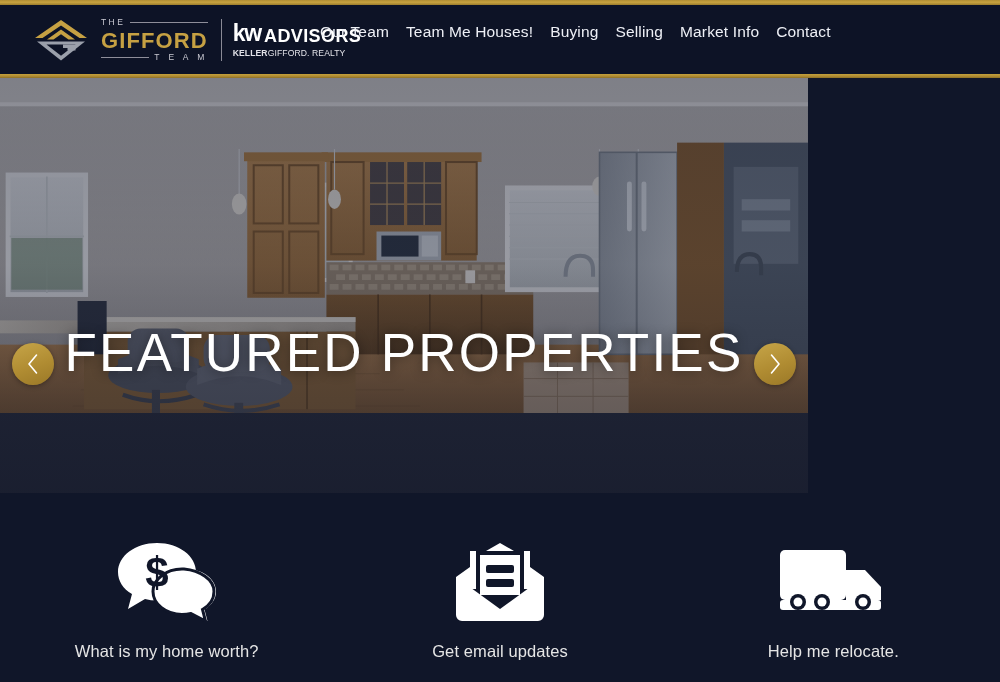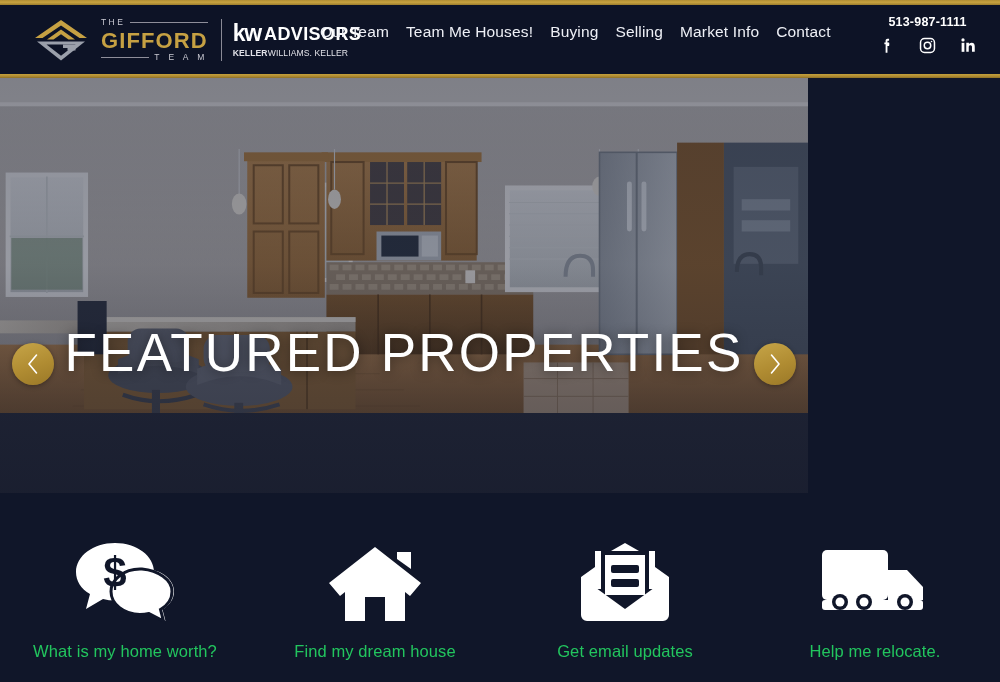--- a/index.html
+++ b/index.html
@@ -53,21 +53,21 @@
   .logo-team-row { display:flex; align-items:center; gap:5px; height:11px; }
   .logo-team-rule { flex:1; height:1px; background:#8e8e9a; min-width:44px; }
   .logo-team {
     font-size:8.5px; letter-spacing:3.4px; color:#c9c9d2;
     line-height:1; font-weight:400;
   }
   .logo-divider {
     width:1px; height:42px; background:#8a8a96; margin:0 11px 0 13px;
   }
   .kw-block { display:flex; flex-direction:column; justify-content:center; height:44px; }
-  .kw-top { display:flex; align-items:center; }
+  .kw-top { display:flex; align-items:flex-end; }
   .kw-mark {
     font-size:23px; font-weight:700; color:#ffffff;
     letter-spacing:-1.2px; line-height:1;
   }
   .kw-advisors {
     font-size:18px; font-weight:700; color:#ffffff;
     letter-spacing:0.4px; line-height:1; margin-left:3px;
   }
   .kw-sub {
     font-size:8.6px; color:#e2e2e8; letter-spacing:0.1px;
@@ -138,21 +138,21 @@
   .feature {
     flex:1; display:flex; flex-direction:column;
     align-items:center; justify-content:flex-start;
     padding-top:44px; cursor:pointer;
   }
   .feature-icon {
     height:92px; display:flex; align-items:center; justify-content:center;
   }
   .feature-icon svg { display:block; }
   .feature-label {
-    margin-top:13px; color:#22c55e; font-size:16.5px;
+    margin-top:13px; color:#e5e5e5; font-size:16.5px;
     font-weight:400; letter-spacing:0.1px; white-space:nowrap;
   }
 </style>
 </head>
 <body>
 
 <div class="page">
 
   <div class="top-gold-bar"></div>
 
@@ -176,57 +176,33 @@
           <span class="logo-team-rule"></span>
           <span class="logo-team">T E A M</span>
         </div>
       </div>
       <div class="logo-divider"></div>
       <div class="kw-block">
         <div class="kw-top">
           <span class="kw-mark">kw</span>
           <span class="kw-advisors">ADVISORS</span>
         </div>
-        <div class="kw-sub"><span class="kw-bold">KELLER</span><span>WILLIAMS. KELLER</span></div>
+        <div class="kw-sub"><span class="kw-bold">KELLER</span><span>GIFFORD. REALTY</span></div>
       </div>
     </div>
 
     <nav class="nav">
       <span class="nav-item">Our Team</span>
       <span class="nav-item">Team Me Houses!</span>
       <span class="nav-item">Buying</span>
       <span class="nav-item">Selling</span>
       <span class="nav-item">Market Info</span>
       <span class="nav-item">Contact</span>
     </nav>
 
-    <div class="contact-block">
-      <div class="phone">513-987-1111</div>
-      <div class="socials">
-        <span class="social-icon">
-          <svg width="19" height="19" viewBox="0 0 24 24" fill="#ffffff">
-            <path d="M15.3 8.1h-2.1V6.7c0-.65.43-.8.73-.8h1.34V3.6L13.4 3.6c-2.05 0-2.52 1.53-2.52 2.52v1.98H9.3v2.4h1.58V21h2.32v-8.5h2.1l.3-2.4z"></path>
-          </svg>
-        </span>
-        <span class="social-icon">
-          <svg width="19" height="19" viewBox="0 0 24 24" fill="none" stroke="#ffffff" stroke-width="1.9">
-            <rect x="3.2" y="3.2" width="17.6" height="17.6" rx="5"></rect>
-            <circle cx="12" cy="12" r="4.1"></circle>
-            <circle cx="17.1" cy="6.9" r="1.05" fill="#ffffff" stroke="none"></circle>
-          </svg>
-        </span>
-        <span class="social-icon">
-          <svg width="19" height="19" viewBox="0 0 24 24" fill="#ffffff">
-            <rect x="3.3" y="8.6" width="3.5" height="11.4"></rect>
-            <circle cx="5.05" cy="4.9" r="2.05"></circle>
-            <path d="M9.2 8.6h3.35v1.56c.47-.83 1.6-1.78 3.35-1.78 3.0 0 4.0 1.85 4.0 4.92V20h-3.5v-5.9c0-1.53-.55-2.45-1.9-2.45-1.12 0-1.78.76-2.07 1.49-.1.26-.13.63-.13 1V20H9.2z"></path>
-          </svg>
-        </span>
-      </div>
-    </div>
   </div>
   <div class="header-gold-underline"></div>
 
   <div class="hero">
 
     <svg class="hero-photo" viewBox="0 0 1000 415" preserveAspectRatio="none">
       <defs>
         <linearGradient id="wallG" x1="0" y1="0" x2="0" y2="1">
           <stop offset="0" stop-color="#c9c5c0"></stop>
             <stop offset="1" stop-color="#a9a5a2"></stop>
@@ -471,30 +447,20 @@
         <svg width="104" height="84" viewBox="0 0 104 84">
           <path d="M42 2 C20 2 3 15 3 31 C3 40 8 48 17 53 L13 68 L30 58 C34 59 38 59.5 42 59.5 C64 59.5 81 46.5 81 31 C81 15 64 2 42 2 Z" fill="#ffffff"></path>
           <path d="M74 28 C90 29.5 101 39 101 50.5 C101 58 96.5 64.5 89.5 68.5 L92.5 80 L78 72.5 C75 73.2 72 73.5 69 73.5 C53 73.5 40 63.2 40 50.5 C40 49.5 40.1 48.5 40.2 47.5 C58 45.5 73 38 74 28 Z" fill="#ffffff"></path>
           <path d="M69 28 C85 29.5 99 38.5 99 50.5 C99 58 94.5 64.5 87.5 68.5 L90.5 80 L76 72.5 C73 73.2 70 73.5 67 73.5 C51 73.5 38 63.2 38 50.5 C38 38.5 51 28 67 28 Z" fill="#ffffff" stroke="#101629" stroke-width="3"></path>
           <text x="42" y="46" font-family="'Liberation Sans',sans-serif" font-size="42" font-weight="700" fill="#101629" text-anchor="middle">$</text>
         </svg>
       </div>
       <div class="feature-label">What is my home worth?</div>
     </div>
 
-    <div class="feature">
-      <div class="feature-icon">
-        <svg width="100" height="84" viewBox="0 0 100 84">
-          <path d="M50 6 L96 42 L85 55 L50 27 L15 55 L4 42 Z" fill="#ffffff"></path>
-          <path d="M72 11 L86 11 L86 28 L72 18 Z" fill="#ffffff"></path>
-          <path d="M20 46 L50 23 L80 46 L80 80 L60 80 L60 56 L40 56 L40 80 L20 80 Z" fill="#ffffff"></path>
-        </svg>
-      </div>
-      <div class="feature-label">Find my dream house</div>
-    </div>
 
     <div class="feature">
       <div class="feature-icon">
         <svg width="96" height="88" viewBox="0 0 96 88">
           <path d="M48 4 L62 12 L78 12 L78 28 L92 38 L92 50 L4 50 L4 38 L18 28 L18 12 L34 12 Z" fill="#ffffff"></path>
           <rect x="26" y="14" width="44" height="44" fill="#ffffff" stroke="#101629" stroke-width="4"></rect>
           <rect x="34" y="26" width="28" height="8" rx="2" fill="#101629"></rect>
           <rect x="34" y="40" width="28" height="8" rx="2" fill="#101629"></rect>
           <path d="M4 38 L48 70 L92 38 L92 76 a6 6 0 0 1 -6 6 L10 82 a6 6 0 0 1 -6 -6 Z" fill="#ffffff"></path>
         </svg>

